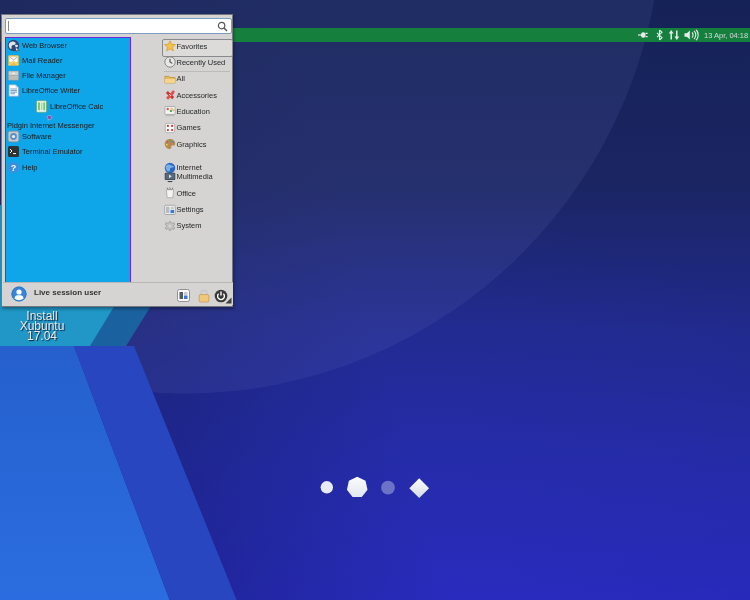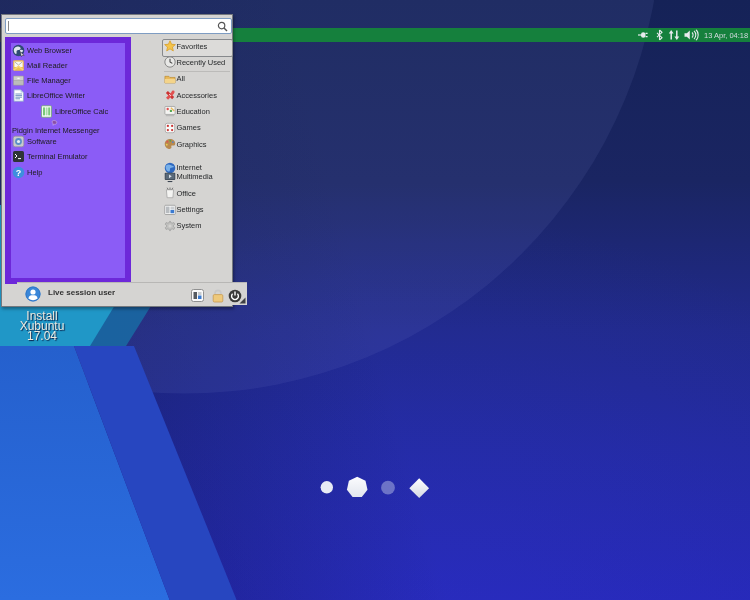--- a/index.html
+++ b/index.html
@@ -16,32 +16,32 @@
   #clock{font-size:7.5px;color:#d5dae0;white-space:nowrap;}
   
   #menu{position:absolute;left:1px;top:14px;width:232px;height:293px;
         background:#d5d4d2;border:1px solid #74787e;box-sizing:border-box;
         box-shadow:1px 2px 3px rgba(0,0,0,0.35);}
   #search{position:absolute;left:3px;top:3px;width:225px;height:14px;
           background:#ffffff;border:1px solid #7e9cc2;border-radius:2px;}
   #cursor{position:absolute;left:1.5px;top:2px;width:1px;height:10px;background:#888;}
   #sglass{position:absolute;right:3px;top:2px;}
   #leftpane{position:absolute;left:3px;top:22px;width:126px;height:247px;
-            background:#8b5cf6;border:6px solid #6d28d9;box-sizing:border-box;}
+            background:#0ea5e9;border:1px solid #6d28d9;box-sizing:border-box;}
   .lrow{position:absolute;left:1px;height:15px;display:flex;align-items:center;
         font-size:7.5px;color:#1c1c1c;}
   .lrow svg{margin-right:2px;}
   #rightpane{position:absolute;left:160px;top:22px;width:70px;height:262px;}
   .rrow{position:absolute;left:1.5px;height:15px;display:flex;align-items:center;
         font-size:7.5px;color:#26282a;white-space:nowrap;}
   .rrow svg{margin-right:1px;width:12px;height:12px;}
   #favsel{position:absolute;left:0px;top:2px;width:69px;height:16px;
           border:1px solid #87898c;border-radius:2px;background:#dcdbd9;}
   #rsep{position:absolute;left:2px;top:33.5px;width:66px;height:1px;background:#bcbbb9;}
-  #botbar{position:absolute;left:15px;bottom:1px;width:230px;height:22px;
+  #botbar{position:absolute;left:1px;bottom:1px;width:230px;height:22px;
           background:#d5d4d2;border-top:1px solid #b8b7b5;}
   #avatar{position:absolute;left:8px;top:3px;}
   #uname{position:absolute;left:31px;top:5px;font-size:8px;font-weight:bold;color:#333;}
   .bbtn{position:absolute;top:5.5px;}
   #grip{position:absolute;right:1px;bottom:1px;}
   
   #instlabel{position:absolute;left:3px;top:311px;width:78px;text-align:center;
              color:#ece9df;font-size:12px;line-height:10px;
              text-shadow:1px 1px 1px rgba(10,30,70,0.95);}
 </style>

